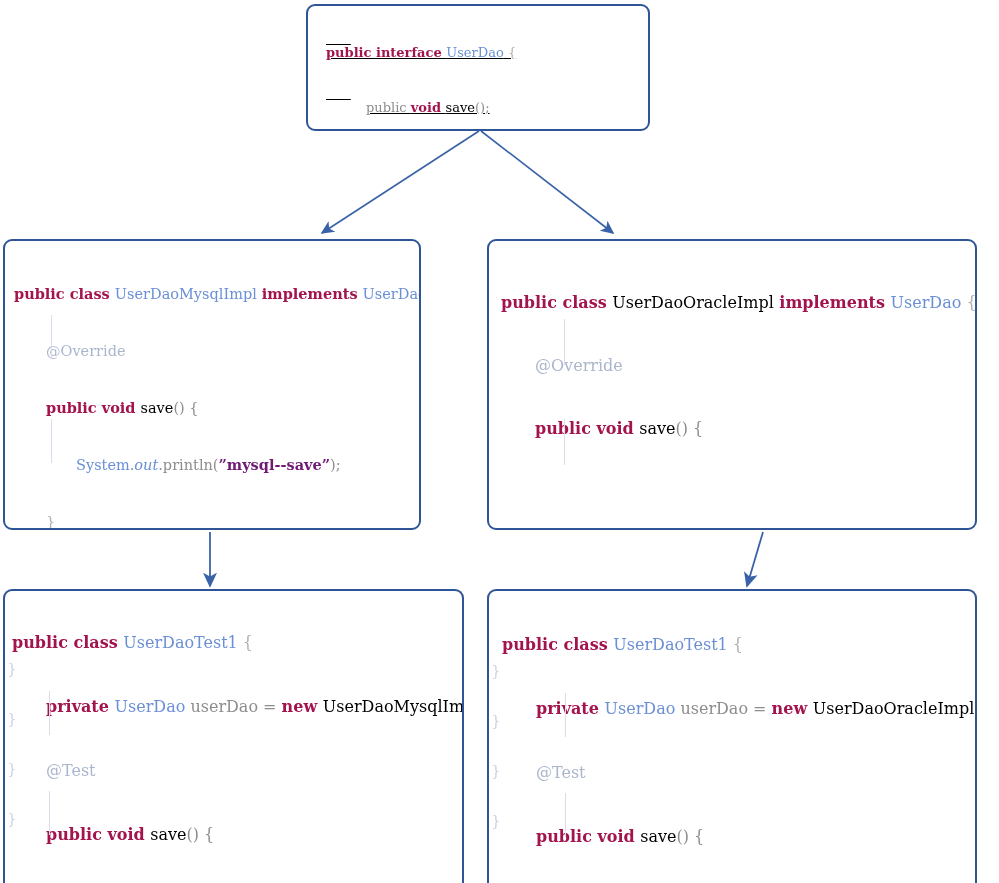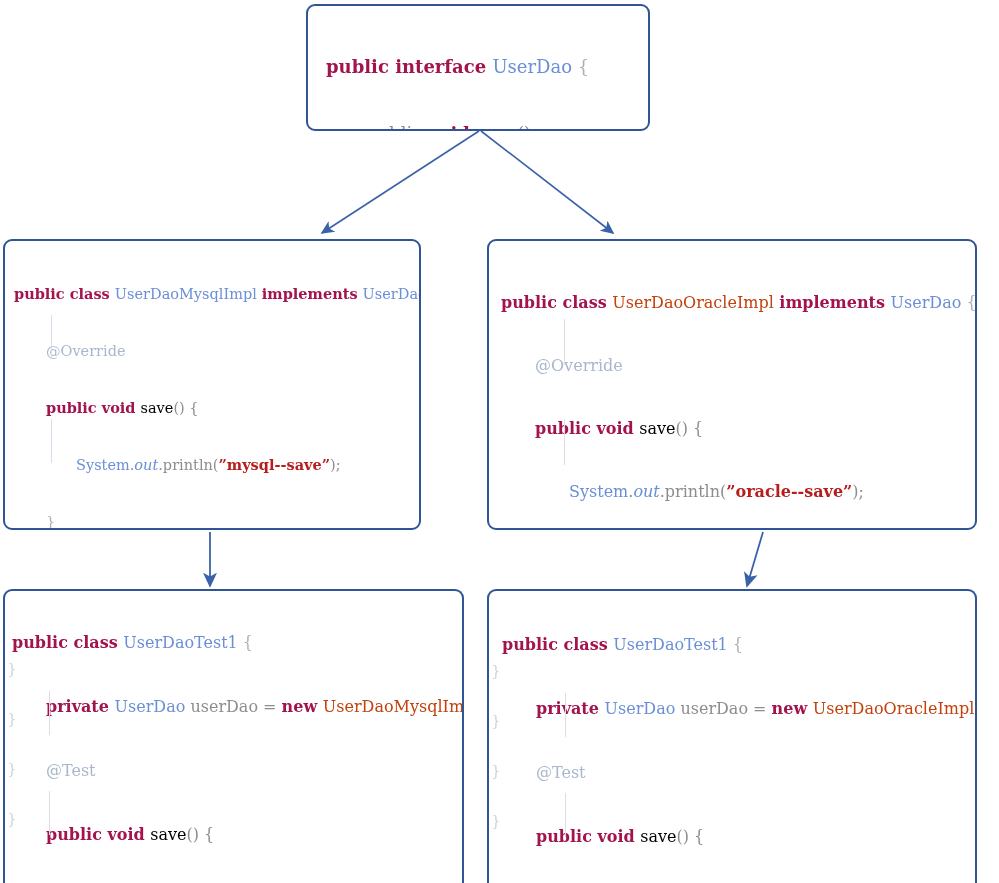--- a/index.html
+++ b/index.html
@@ -52,25 +52,25 @@
     white-space: pre;
     line-height: 1.0;
     height: 25px;
     display: block;
     font-family: "DejaVu Serif", serif;
   }
 
   
   .kw      { color: #a3134d; font-weight: bold; }   
   .type    { color: #6a8fd6; }                      
-  .typed   { color: #c2410c; }                      
+  .typed   { color: #000000; }                      
   .plain   { color: #8d8d8d; }                      
   .meth    { color: #000000; }   
   .ann     { color: #a9b6cc; }                      
-  .str     { color: #b91c1c; font-weight: bold; }   
+  .str     { color: #701a75; font-weight: bold; }   
   .ital    { color: #6a8fd6; font-style: italic; }  
   .brace   { color: #b0b0b0; }
 
   
   .gutter {
     position: absolute;
     left: 0;
     top: 0;
     width: 14px;
     text-align: center;
@@ -109,21 +109,21 @@
     <line x1="479" y1="131" x2="322" y2="233" stroke="#3a62a8" stroke-width="1.6" marker-end="url(#ah)"></line>
 
     <line x1="481" y1="131" x2="613" y2="233" stroke="#3a62a8" stroke-width="1.6" marker-end="url(#ah)"></line>
 
     <line x1="210" y1="532" x2="210" y2="586" stroke="#3a62a8" stroke-width="1.8" marker-end="url(#ah)"></line>
 
     <line x1="763" y1="532" x2="747" y2="586" stroke="#3a62a8" stroke-width="1.8" marker-end="url(#ah)"></line>
   </svg>
 
   <div class="code-box" style="left:306px; top:4px; width:344px; height:127px;">
-    <div class="code-body" style="padding:10px 0 0 18px; font-size:18px;">
+    <div class="code-body" style="padding:10px 0 0 18px; font-size:13px;text-decoration:underline;">
       <span class="line"><span class="kw">public interface </span><span class="type">UserDao</span><span class="brace"> {</span></span>
       <span class="line" style="padding-left:40px;"><span class="plain">public </span><span class="kw">void </span><span class="meth">save</span><span class="plain">();</span></span>
       
       
     </div>
   </div>
 
   <div class="code-box" style="left:3px; top:239px; width:418px; height:291px;">
     <div class="guide" style="left:46px; top:74px; height:44px;"></div>
     <div class="guide" style="left:46px; top:178px; height:44px;"></div>
@@ -142,21 +142,20 @@
     </div>
   </div>
 
   <div class="code-box" style="left:487px; top:239px; width:490px; height:291px;">
     <div class="guide" style="left:75px; top:78px; height:46px;"></div>
     <div class="guide" style="left:75px; top:178px; height:46px;"></div>
     <div class="code-body" style="padding:16px 0 0 12px; font-size:16px;">
       <span class="line"><span class="kw">public class </span><span class="typed">UserDaoOracleImpl</span><span class="kw"> implements </span><span class="type">UserDao</span><span class="brace"> {</span></span>
       <span class="line" style="padding-left:34px;"><span class="ann">@Override</span></span>
       <span class="line" style="padding-left:34px;"><span class="kw">public void </span><span class="meth">save</span><span class="plain">() {</span></span>
-      <span class="line" style="padding-left:68px;"><span class="type">System</span><span class="plain">.</span><span class="ital">out</span><span class="plain">.println(</span><span class="str">”oracle--save”</span><span class="plain">);</span></span>
       
       
       
       
       
       
     </div>
   </div>
 
   <div class="code-box" style="left:3px; top:589px; width:461px; height:294px; border-bottom:none; border-bottom-left-radius:0; border-bottom-right-radius:0;">

